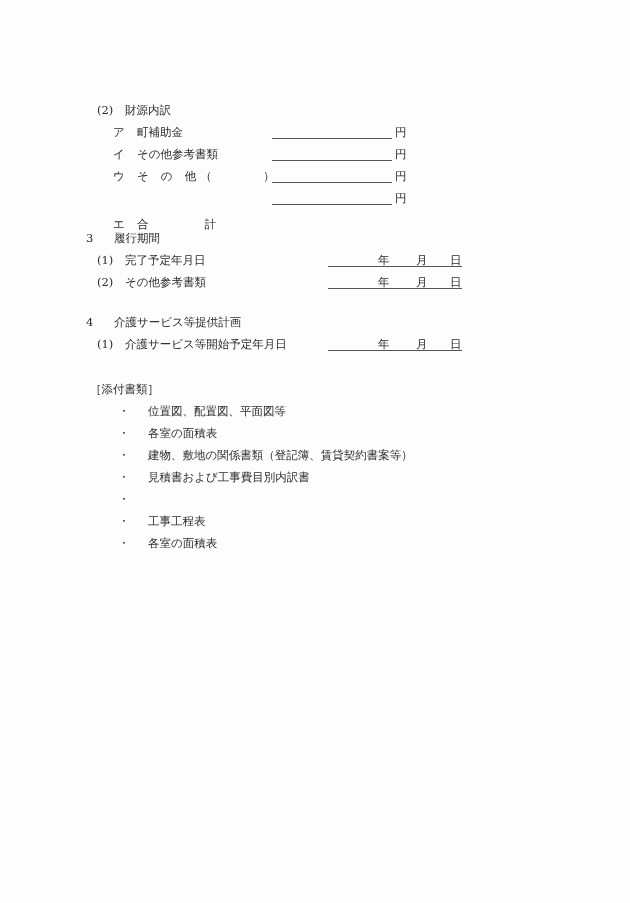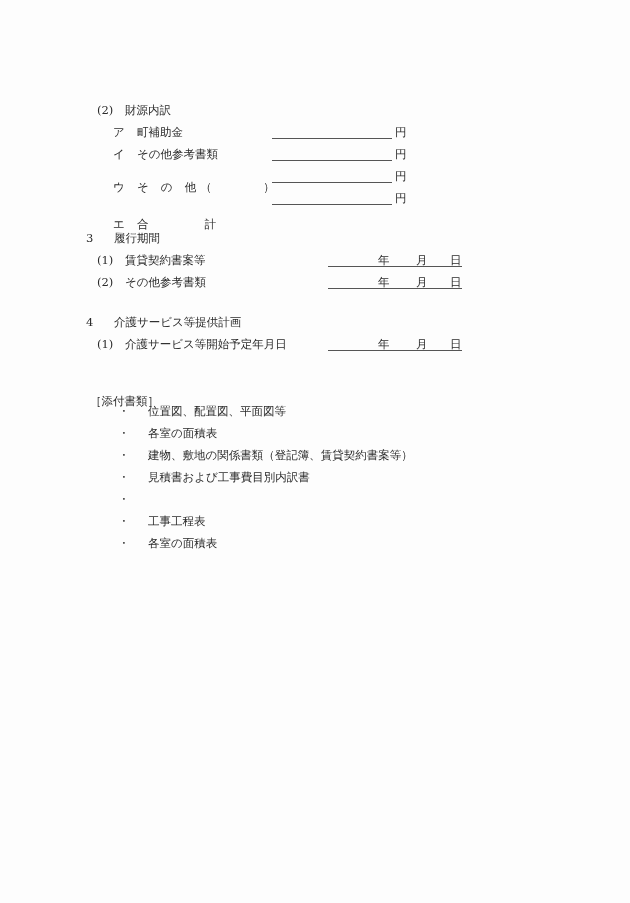--- a/index.html
+++ b/index.html
@@ -54,21 +54,20 @@
     display: inline-block;
   }
 
   .label {
     display: inline-block;
   }
 
   
   .wide {
     letter-spacing: 4.2px;
-    margin-top: 11px;
   }
   .wide2 {
     letter-spacing: 11px;
     margin-top: 26px;
   }
 
   
   .rule {
     position: absolute;
     border-bottom: 1px solid #555;
@@ -152,21 +151,21 @@
   <div class="rule" style="left:272px; top:204px; width:120px;"></div>
   <span class="unit" style="left:395px; top:191px;">円</span>
 
   <div class="row" style="left:86px; top:231px;">
     <span class="sec-num">3</span>
     <span class="label">履行期間</span>
   </div>
 
   <div class="row" style="left:97px; top:253px;">
     <span class="paren-num">(1)</span>
-    <span class="label">賃貸契約書案等</span>
+    <span class="label">完了予定年月日</span>
   </div>
   <div class="date-field" style="left:328px; top:253px; width:134px;">
     <span class="yr" style="left:50px;">年</span>
     <span class="mo" style="left:88px;">月</span>
     <span class="dy" style="left:122px;">日</span>
   </div>
   <div class="rule" style="left:328px; top:266px; width:134px;"></div>
 
   <div class="row" style="left:97px; top:275px;">
     <span class="paren-num">(2)</span>
@@ -188,21 +187,21 @@
     <span class="paren-num">(1)</span>
     <span class="label">介護サービス等開始予定年月日</span>
   </div>
   <div class="date-field" style="left:328px; top:337px; width:134px;">
     <span class="yr" style="left:50px;">年</span>
     <span class="mo" style="left:88px;">月</span>
     <span class="dy" style="left:122px;">日</span>
   </div>
   <div class="rule" style="left:328px; top:350px; width:134px;"></div>
 
-  <div class="attach-head" style="left:90px; top:382px;margin-top:12px;">［添付書類］</div>
+  <div class="attach-head" style="left:90px; top:382px;">［添付書類］</div>
 
   <div class="attach-item" style="left:118px; top:404px;">
     <span class="bullet">・</span>
     <span>位置図、配置図、平面図等</span>
   </div>
   <div class="attach-item" style="left:118px; top:426px;">
     <span class="bullet">・</span>
     <span>各室の面積表</span>
   </div>
   <div class="attach-item" style="left:118px; top:448px;">

